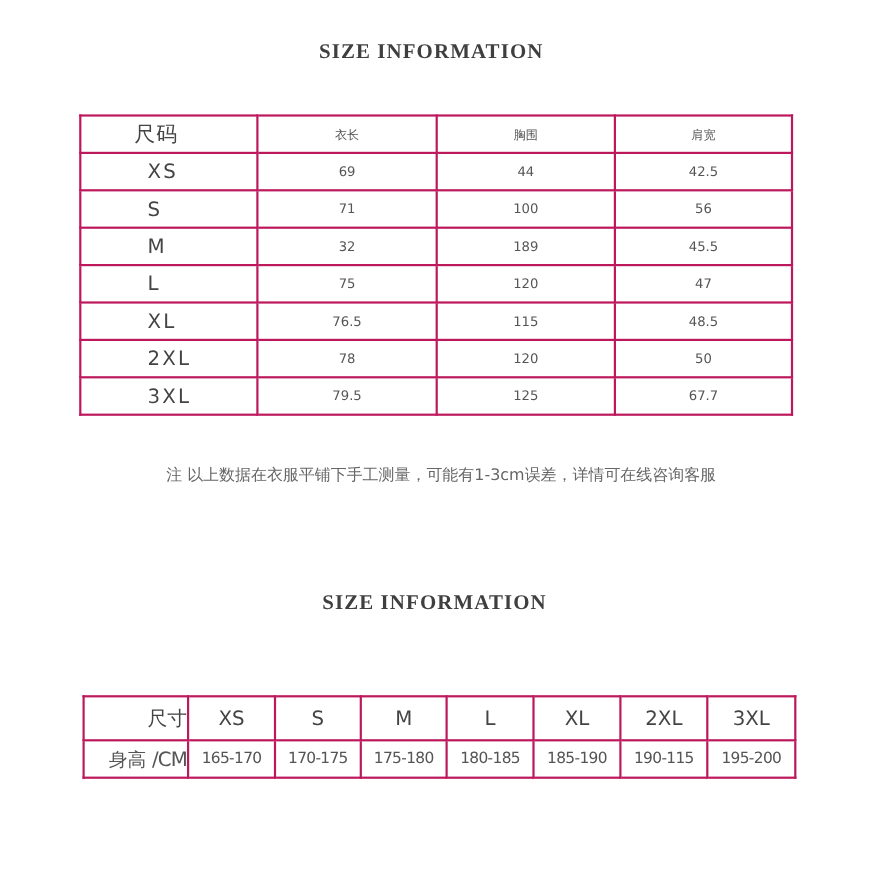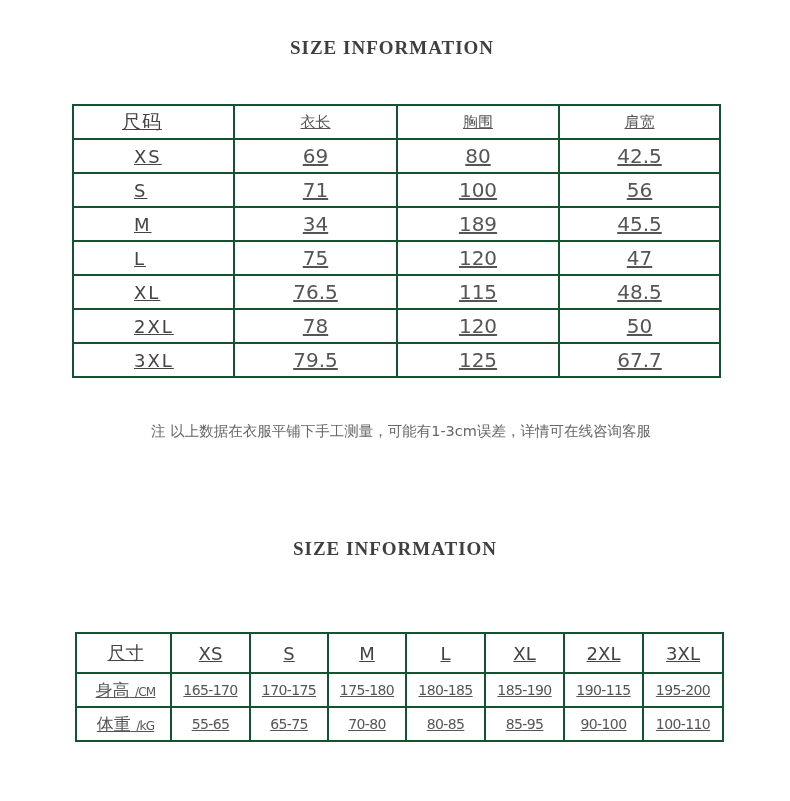--- a/index.html
+++ b/index.html
@@ -28,49 +28,48 @@
     }
     #title1 { top: 37px; left: -3px; }
     #title2 { top: 538px; left: 0px; }
 
     table {
       position: absolute;
       border-collapse: collapse;
       table-layout: fixed;
     }
     table td {
-      border: 2px solid #14532d;
+      border: 2px solid #be185d;
       padding: 0;
       text-align: center;
       vertical-align: middle;
       color: #555555;
       white-space: nowrap;
       overflow: hidden;
-      text-decoration: underline;
     }
 
     
     #size-table-1 {
       left: 72px;
       top: 104px;
       width: 647px;
     }
     #size-table-1 td {
       height: 32px;
-      font-size: 20px;
+      font-size: 12px;
     }
     #size-table-1 td.size-col {
       text-align: left;
       padding-left: 60px;
       font-size: 18px;
       letter-spacing: 2px;
       color: #444;
     }
     #size-table-1 tr.head td {
-      font-size: 15px;
+      font-size: 11px;
     }
     #size-table-1 tr.head td.size-col {
       padding-left: 48px;
       font-size: 19px;
       letter-spacing: 1px;
     }
 
     .note {
       position: absolute;
       top: 422px;
@@ -93,27 +92,27 @@
       font-size: 14px;
       letter-spacing: -0.6px;
     }
     #size-table-2 tr.head td {
       height: 38px;
       font-size: 18px;
       letter-spacing: 0px;
       color: #444;
     }
     #size-table-2 td.label-col {
-      text-align: center;
+      text-align: right;
       padding-left: 4px;
       font-size: 17px;
       letter-spacing: 0px;
     }
     #size-table-2 td.label-col .unit {
-      font-size: 12px;
+      font-size: 18px;
       letter-spacing: -0.8px;
     }
   </style>
 </head>
 <body>
 
 <div class="title" id="title1">SIZE INFORMATION</div>
 
 <table id="size-table-1">
   <colgroup>
@@ -125,32 +124,32 @@
   <tbody>
       <tr class="head">
     <td class="size-col">尺码</td>
     <td>衣长</td>
     <td>胸围</td>
     <td>肩宽</td>
   </tr>
   <tr>
     <td class="size-col">XS</td>
     <td>69</td>
-    <td>80</td>
+    <td>44</td>
     <td>42.5</td>
   </tr>
   <tr>
     <td class="size-col">S</td>
     <td>71</td>
     <td>100</td>
     <td>56</td>
   </tr>
   <tr>
     <td class="size-col">M</td>
-    <td>34</td>
+    <td>32</td>
     <td>189</td>
     <td>45.5</td>
   </tr>
   <tr>
     <td class="size-col">L</td>
     <td>75</td>
     <td>120</td>
     <td>47</td>
   </tr>
   <tr>
@@ -203,24 +202,14 @@
   <tr>
     <td class="label-col"><span>身高</span> <span class="unit">/CM</span></td>
     <td>165-170</td>
     <td>170-175</td>
     <td>175-180</td>
     <td>180-185</td>
     <td>185-190</td>
     <td>190-115</td>
     <td>195-200</td>
   </tr>
-  <tr>
-    <td class="label-col"><span>体重</span> <span class="unit">/kG</span></td>
-    <td>55-65</td>
-    <td>65-75</td>
-    <td>70-80</td>
-    <td>80-85</td>
-    <td>85-95</td>
-    <td>90-100</td>
-    <td>100-110</td>
-  </tr>
 </tbody>
   </table>
 
 </body></html>

